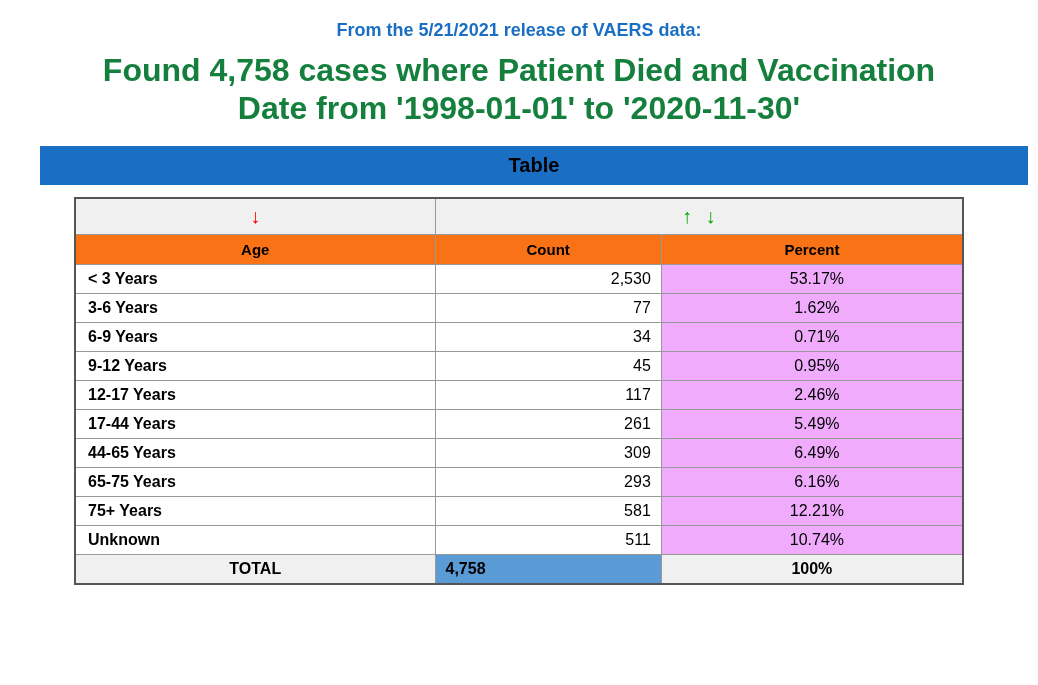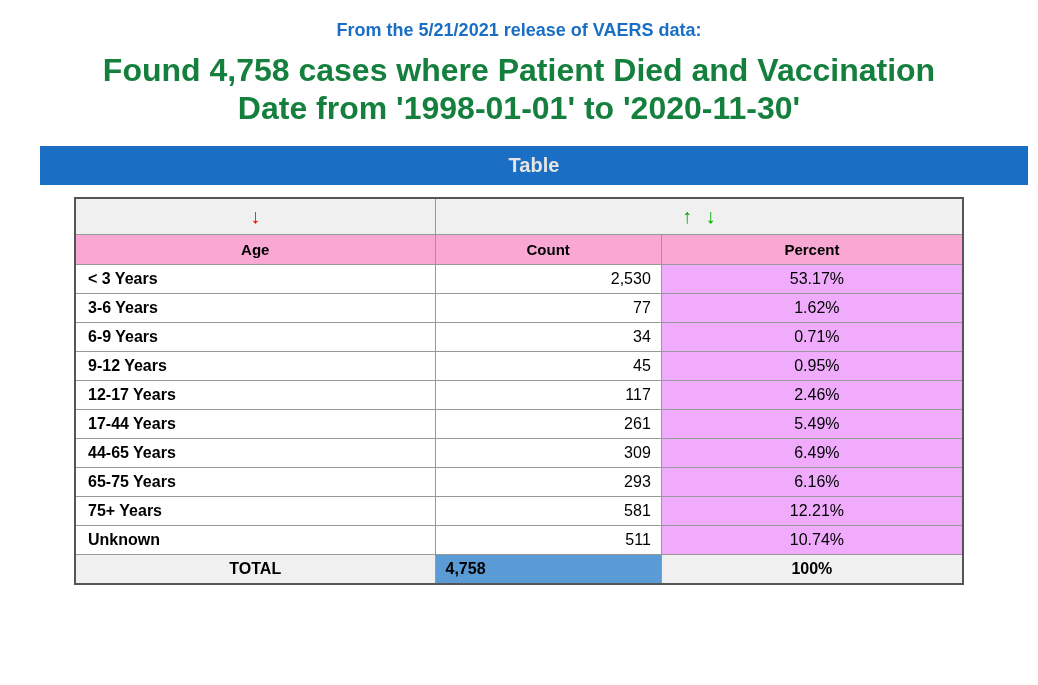--- a/index.html
+++ b/index.html
@@ -20,21 +20,21 @@
     .main-title {
       text-align: center;
       font-size: 32px;
       font-weight: bold;
       color: #15803d;
       margin-bottom: 18px;
       line-height: 1.2;
     }
     .section-header {
       background-color: #1a6fc4;
-      color: #e5e5e5;
+      color: #000000;
       text-align: center;
       font-size: 20px;
       font-weight: bold;
       padding: 8px 0;
       margin-bottom: 12px;
       margin-left: 30px;
     }
     .table-container {
       display: flex;
       justify-content: center;
@@ -49,21 +49,21 @@
       border: 1px solid #999;
       padding: 5px 10px;
     }
     .sort-row td {
       background: #f0f0f0;
       text-align: center;
       padding: 6px 0;
       border-bottom: 1px solid #999;
     }
     .header-row th {
-      background: #f9a8d4;
+      background: #f97316;
       font-weight: bold;
       text-align: center;
       font-size: 15px;
       padding: 6px 10px;
     }
     .header-row th:first-child {
       text-align: center;
     }
     .data-row td:first-child {
       font-weight: bold;

